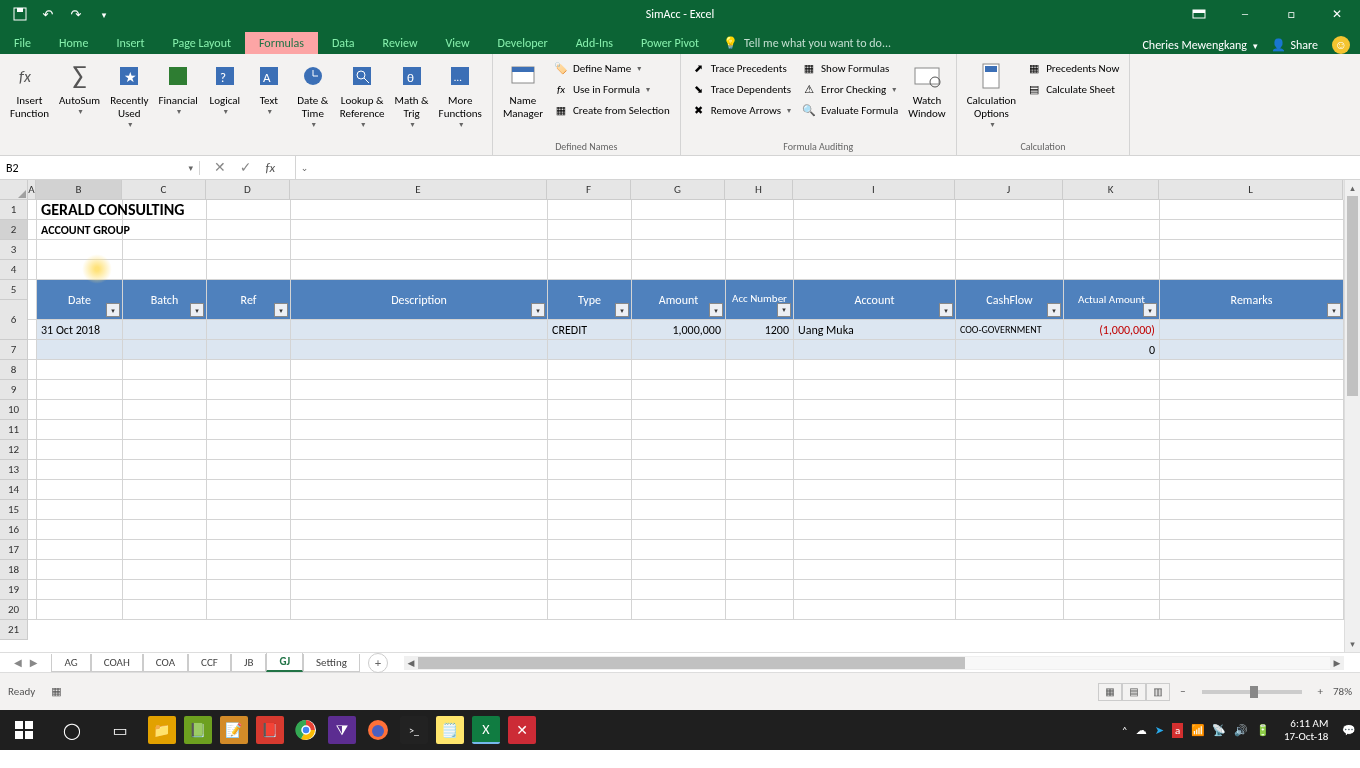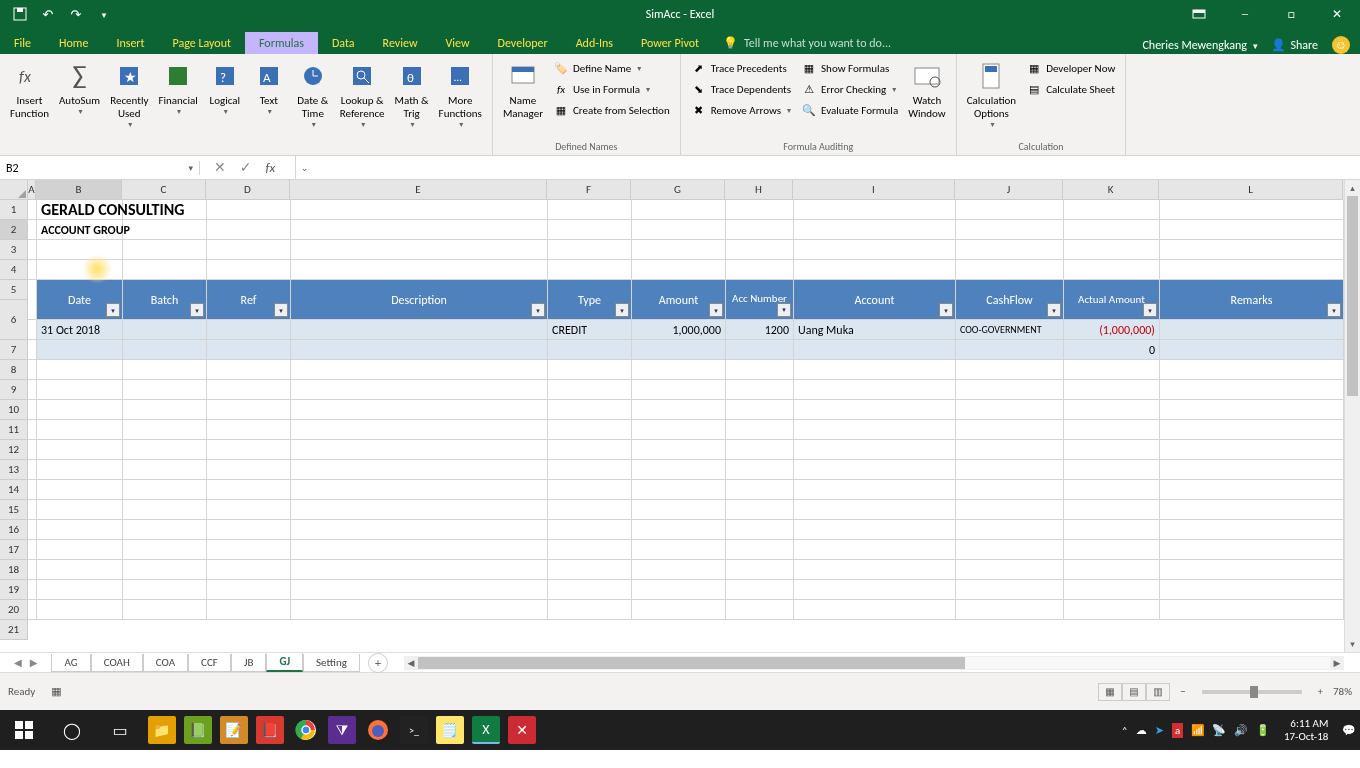--- a/index.html
+++ b/index.html
@@ -8,22 +8,22 @@
 
 .title-bar { height:28px; background:#0c6435; display:flex; align-items:center; color:#fff; font-size:12px; position:relative; }
 .qat { display:flex; align-items:center; gap:4px; padding-left:8px; }
 .qat-btn { width:24px; height:24px; display:flex; align-items:center; justify-content:center; font-size:13px; color:#fff; }
 .title-center { position:absolute; left:50%; transform:translateX(-50%); font-size:12px; }
 .title-right { position:absolute; right:0; display:flex; align-items:center; }
 .win-btn { width:46px; height:28px; display:flex; align-items:center; justify-content:center; font-size:12px; }
 
 
 .tabs { height:26px; background:#0c6435; display:flex; align-items:flex-end; }
-.tab { padding:4px 14px; color:#fde047; font-size:12px; cursor:pointer; }
-.tab.active { background:#c4b5fd; color:#217346;margin-top:33px; }
+.tab { padding:4px 14px; color:#86efac; font-size:12px; cursor:pointer; }
+.tab.active { background:#fca5a5; color:#217346;margin-top:33px; }
 .tell-me { padding:4px 10px; display:flex; align-items:center; gap:6px; color:#c3dfd1; font-size:12px; }
 .tabs-right { margin-left:auto; display:flex; align-items:center; gap:6px; padding-right:10px; color:#fff; font-size:12px; }
 .share-btn { display:flex; align-items:center; gap:4px; padding:2px 8px; }
 .face { width:18px; height:18px; border-radius:50%; background:#f4c430; display:flex; align-items:center; justify-content:center; font-size:12px; }
 
 
 .ribbon { height:102px; background:#f3f2f1; border-bottom:1px solid #d4d4d4; display:flex; }
 .rgroup { border-right:1px solid #d4d4d4; display:flex; flex-direction:column; justify-content:space-between; padding:4px 6px 2px; }
 .rgroup-label { font-size:10px; color:#666; text-align:center; padding-top:2px; }
 .rgroup-body { flex:1; display:flex; align-items:flex-start; gap:2px; }
@@ -365,21 +365,21 @@
               <rect x="6" y="4" width="12" height="6" fill="#3b6fb6"></rect>
             </svg>
           </div>
           <span style="white-space:pre-line">Calculation
 Options</span>
           <span class="drop-arrow">▾</span>
         </div>
       <div style="display:flex;flex-direction:column;gap:1px">
         <div class="rbtn-row">
             <span class="mini-ico">▦</span>
-            <span>Developer Now</span>
+            <span>Precedents Now</span>
           </div>
         <div class="rbtn-row">
             <span class="mini-ico">▤</span>
             <span>Calculate Sheet</span>
           </div>
       </div>
     </div>
     <div class="rgroup-label">Calculation</div>
   </div>
 </div>

